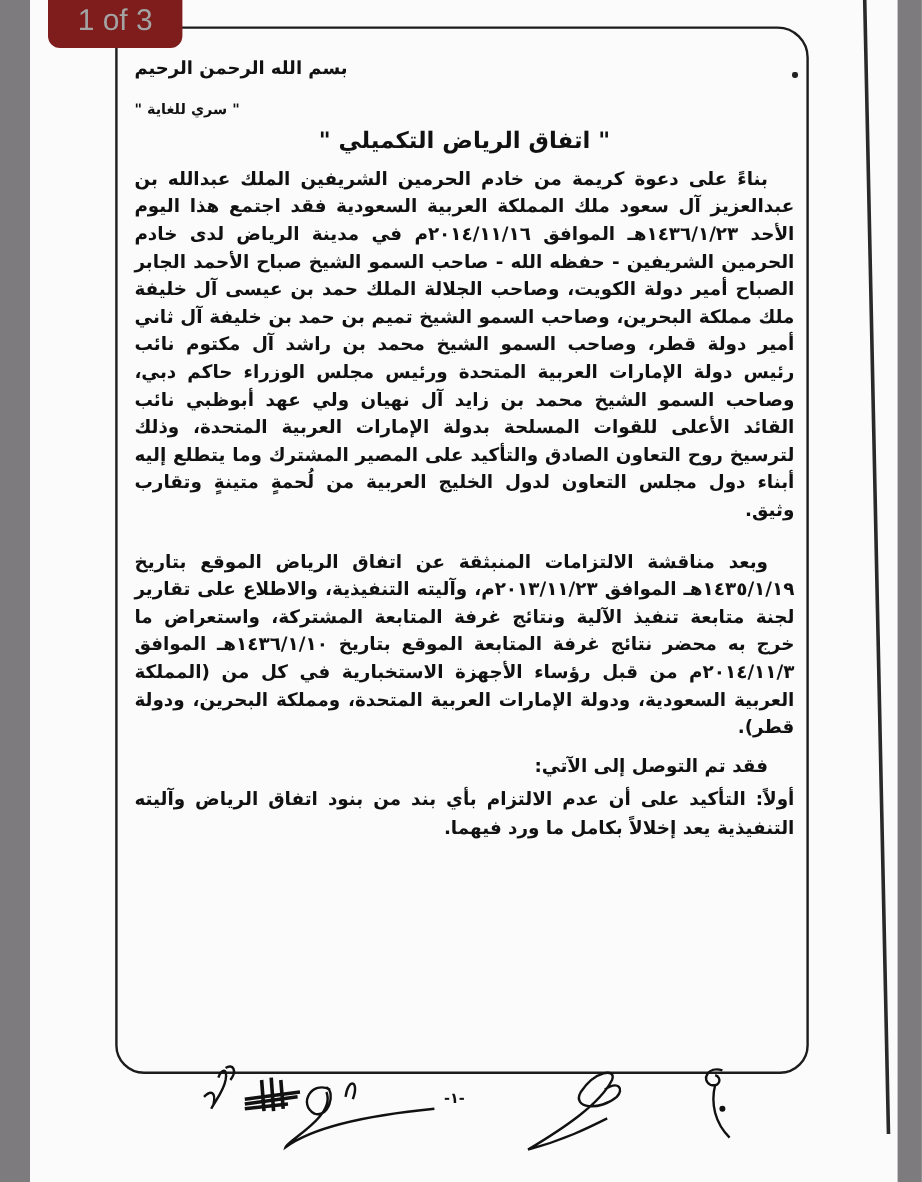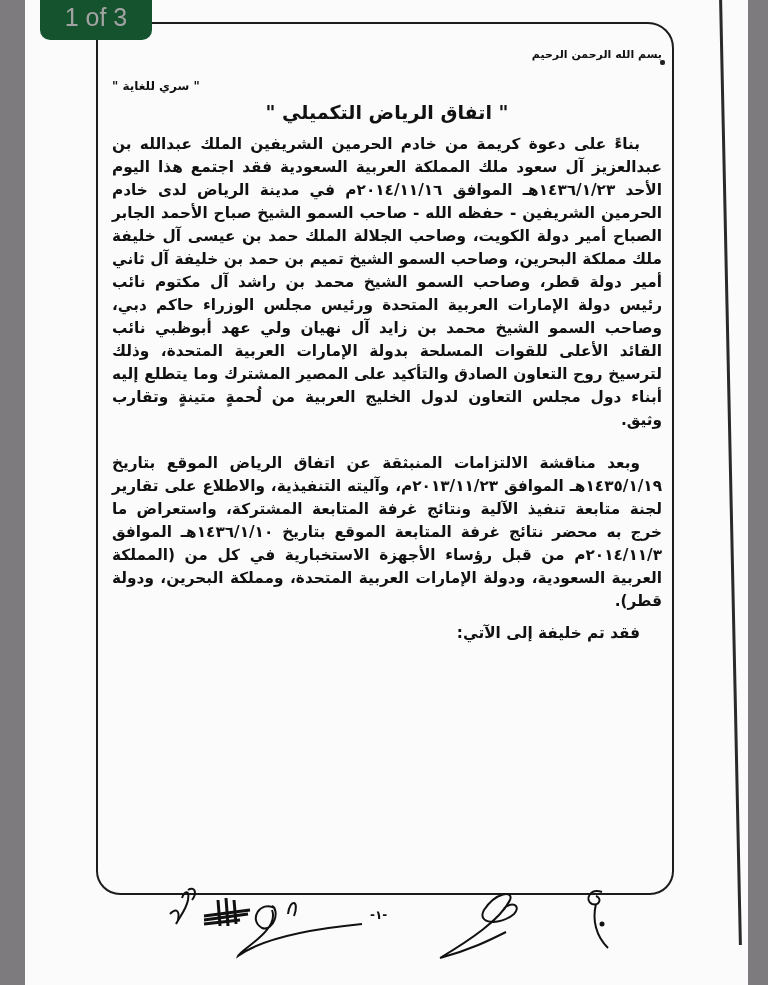--- a/index.html
+++ b/index.html
@@ -15,36 +15,36 @@
     .page {
       position: absolute; left: 25px; top: 0; width: 723px; height: 985px;
       background: #fbfbfb;
     }
     .page-edge-line {
       position: absolute; left: 729px; top: 0; width: 3px; height: 945px;
       background: #2a2a2a; transform: skewX(1.2deg);
     }
     .page-indicator {
       position: absolute; left: 40px; top: 0; width: 112px; height: 40px;
-      background: #14532d; border-radius: 0 0 10px 10px;
+      background: #7f1d1d; border-radius: 0 0 10px 10px;
       color: #a3a3a3; font-family: "Liberation Sans", sans-serif;
       font-size: 25px; line-height: 34px; text-align: center;
     }
     .frame {
       position: absolute; left: 96px; top: 22px; width: 574px; height: 869px;
       border: 2px solid #1c1c1c; border-radius: 26px 26px 24px 24px;
       border-top-left-radius: 0;
       border-left-width: 2px;
     }
     .doc {
       position: absolute; left: 112px; top: 48px; width: 550px;
       direction: rtl; text-align: justify; color: #111;
       font-family: "DejaVu Sans", sans-serif; font-weight: bold;
     }
-    .basmala { text-align: right; font-size: 11px; margin: 0 0 18px 0; }
+    .basmala { text-align: left; font-size: 15px; margin: 0 0 18px 0; }
     .classification { text-align: left; font-size: 12px; margin: 0 40px 8px 0; direction: rtl; }
     .classification span { display: inline-block; direction: rtl; margin-left: 0; }
     .title { text-align: center; font-size: 19px; margin: 2px 0 10px 0; }
     .para { font-size: 15.3px; line-height: 23px; margin: 0; text-align-last: right; }
     .para.indent { text-indent: 22px; }
     .para-gap { height: 20px; }
     .conclusion { font-size: 15.3px; line-height: 24px; margin: 8px 0 4px 0; padding-right: 22px; }
     .item { font-size: 15.3px; line-height: 24.2px; margin: 0; }
     .page-number {
       position: absolute; left: 370px; top: 908px; font-size: 12px; font-weight: bold; color: #111;
@@ -69,21 +69,22 @@
     <p class="basmala">بسم الله الرحمن الرحيم</p>
     <p class="classification">
       <span>" سري للغاية "</span>
     </p>
     <p class="title">" اتفاق الرياض التكميلي "</p>
 
     <p class="para indent">بناءً على دعوة كريمة من خادم الحرمين الشريفين الملك عبدالله بن عبدالعزيز آل سعود ملك المملكة العربية السعودية فقد اجتمع هذا اليوم الأحد ١٤٣٦/١/٢٣هـ الموافق ٢٠١٤/١١/١٦م في مدينة الرياض لدى خادم الحرمين الشريفين - حفظه الله - صاحب السمو الشيخ صباح الأحمد الجابر الصباح أمير دولة الكويت، وصاحب الجلالة الملك حمد بن عيسى آل خليفة ملك مملكة البحرين، وصاحب السمو الشيخ تميم بن حمد بن خليفة آل ثاني أمير دولة قطر، وصاحب السمو الشيخ محمد بن راشد آل مكتوم نائب رئيس دولة الإمارات العربية المتحدة ورئيس مجلس الوزراء حاكم دبي، وصاحب السمو الشيخ محمد بن زايد آل نهيان ولي عهد أبوظبي نائب القائد الأعلى للقوات المسلحة بدولة الإمارات العربية المتحدة، وذلك لترسيخ روح التعاون الصادق والتأكيد على المصير المشترك وما يتطلع إليه أبناء دول مجلس التعاون لدول الخليج العربية من لُحمةٍ متينةٍ وتقارب وثيق.</p>
     <div class="para-gap"></div>
     <p class="para indent">وبعد مناقشة الالتزامات المنبثقة عن اتفاق الرياض الموقع بتاريخ ١٤٣٥/١/١٩هـ الموافق ٢٠١٣/١١/٢٣م، وآليته التنفيذية، والاطلاع على تقارير لجنة متابعة تنفيذ الآلية ونتائج غرفة المتابعة المشتركة، واستعراض ما خرج به محضر نتائج غرفة المتابعة الموقع بتاريخ ١٤٣٦/١/١٠هـ الموافق ٢٠١٤/١١/٣م من قبل رؤساء الأجهزة الاستخبارية في كل من (المملكة العربية السعودية، ودولة الإمارات العربية المتحدة، ومملكة البحرين، ودولة قطر).</p>
 
-    <p class="conclusion">فقد تم خليفة إلى الآتي:</p>
+    <p class="conclusion">فقد تم التوصل إلى الآتي:</p>
+    <p class="item">أولاً: التأكيد على أن عدم الالتزام بأي بند من بنود اتفاق الرياض وآليته التنفيذية يعد إخلالاً بكامل ما ورد فيهما.</p>
   </div>
 
   <div class="page-number">-١-</div>
 
   <svg class="signatures" viewBox="0 0 500 90" width="500" height="90">
     <g fill="none" stroke="#111" stroke-width="2">
       <path d="M42 28 C44 22 50 18 48 30 C46 40 40 46 36 54 M48 20 C54 16 58 22 52 30"></path>
       <path d="M30 44 C36 38 40 40 38 50"></path>
     </g>
     <g fill="none" stroke="#111" stroke-width="3">

